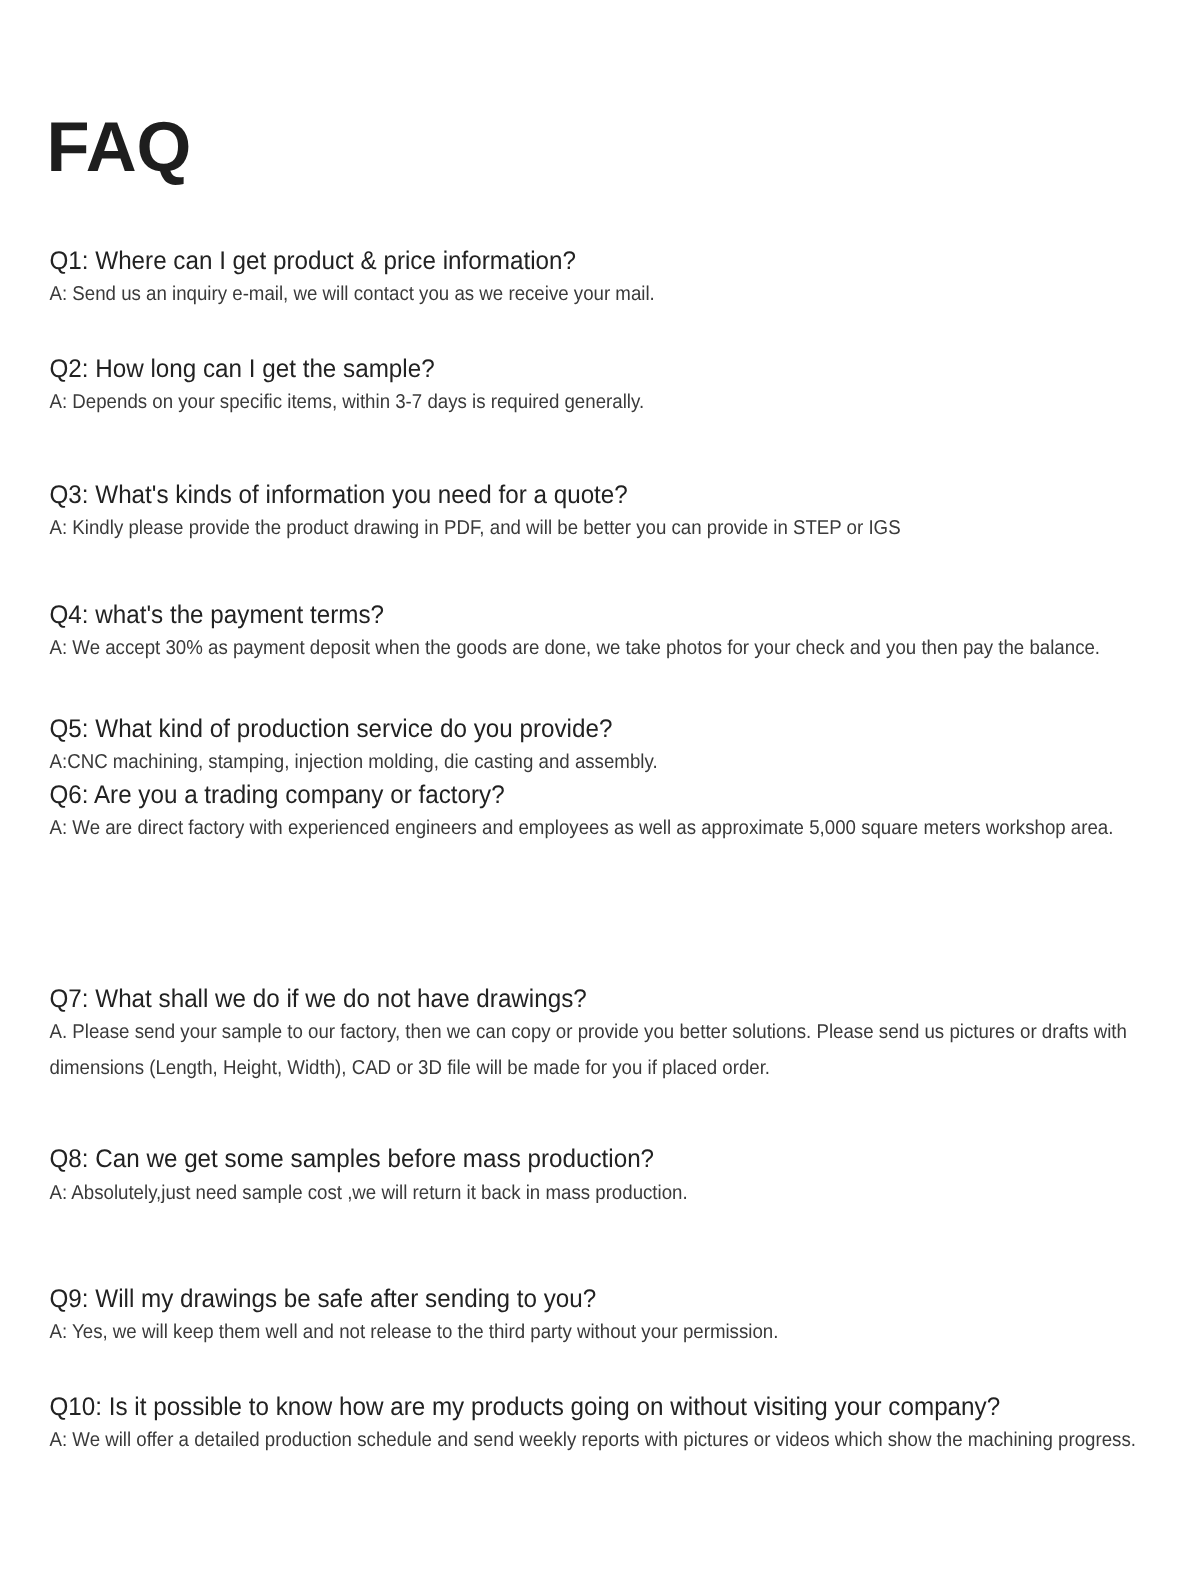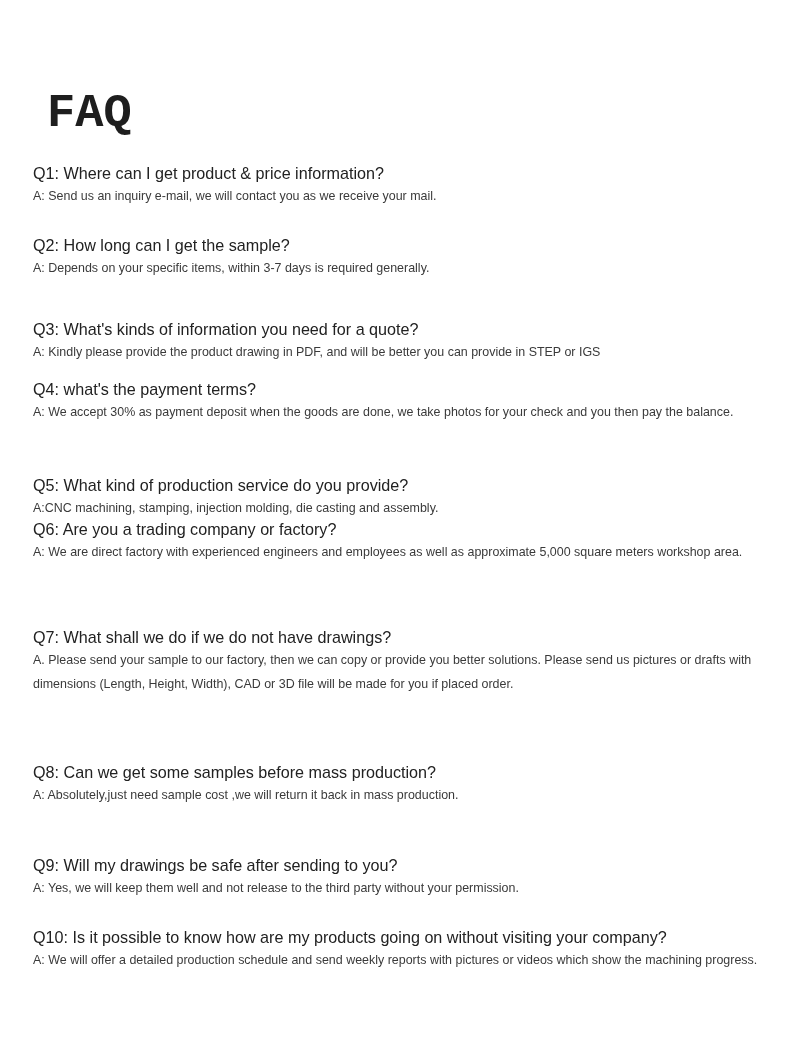--- a/index.html
+++ b/index.html
@@ -1,21 +1,21 @@
 <!DOCTYPE html>
 <html><head>
 <meta charset="utf-8">
 <style>
   html, body { margin: 0; padding: 0; background: #ffffff; }
   body { width: 790px; height: 1051px; position: relative; overflow: hidden; }
   .title {
     position: absolute; left: 31px; top: 72px;
-    font-family: Liberation Mono, monospace;
+    font-family: Liberation Sans, sans-serif;
     font-weight: bold; font-size: 47px; line-height: 52px;
-    color: #1e1e1e; letter-spacing: 0px; margin: 16px;
+    color: #1e1e1e; letter-spacing: 0px; margin: 0;
   }
   .faq-item { position: absolute; left: 33px; width: 740px; }
   .q {
     font-family: "Liberation Sans", sans-serif;
     font-size: 17px; line-height: 20px; color: #222222;
     margin: 0; white-space: nowrap;
     transform: scaleX(0.95); transform-origin: left center;
   }
   .a {
     font-family: "Liberation Sans", sans-serif;
@@ -37,36 +37,36 @@
 <div class="faq-item" style="top:236px">
   <p class="q">Q2: How long can I get the sample?</p>
   <p class="a">A: Depends on your specific items, within 3-7 days is required generally.</p>
 </div>
 
 <div class="faq-item" style="top:320px">
   <p class="q">Q3: What's kinds of information you need for a quote?</p>
   <p class="a">A: Kindly please provide the product drawing in PDF, and will be better you can provide in STEP or IGS</p>
 </div>
 
-<div class="faq-item" style="top:380px">
+<div class="faq-item" style="top:400px">
   <p class="q">Q4: what's the payment terms?</p>
   <p class="a">A: We accept 30% as payment deposit when the goods are done, we take photos for your check and you then pay the balance.</p>
 </div>
 
 <div class="faq-item" style="top:476px">
   <p class="q">Q5: What kind of production service do you provide?</p>
   <p class="a">A:CNC machining, stamping, injection molding, die casting and assembly.</p>
 </div>
 
 <div class="faq-item" style="top:520px">
   <p class="q">Q6: Are you a trading company or factory?</p>
   <p class="a">A: We are direct factory with experienced engineers and employees as well as approximate 5,000 square meters workshop area.</p>
 </div>
 
-<div class="faq-item" style="top:628px">
+<div class="faq-item" style="top:656px">
   <p class="q">Q7: What shall we do if we do not have drawings?</p>
   <p class="a">A. Please send your sample to our factory, then we can copy or provide you better solutions. Please send us pictures or drafts with dimensions (Length, Height, Width), CAD or 3D file will be made for you if placed order.</p>
 </div>
 
 <div class="faq-item" style="top:763px">
   <p class="q">Q8: Can we get some samples before mass production?</p>
   <p class="a">A: Absolutely,just need sample cost ,we will return it back in mass production.</p>
 </div>
 
 <div class="faq-item" style="top:856px">

